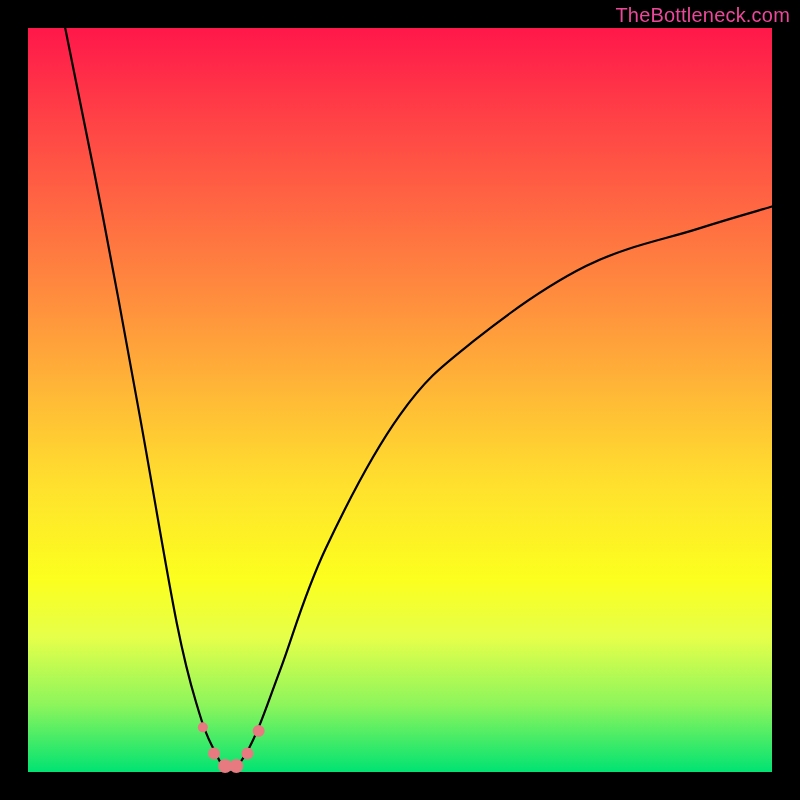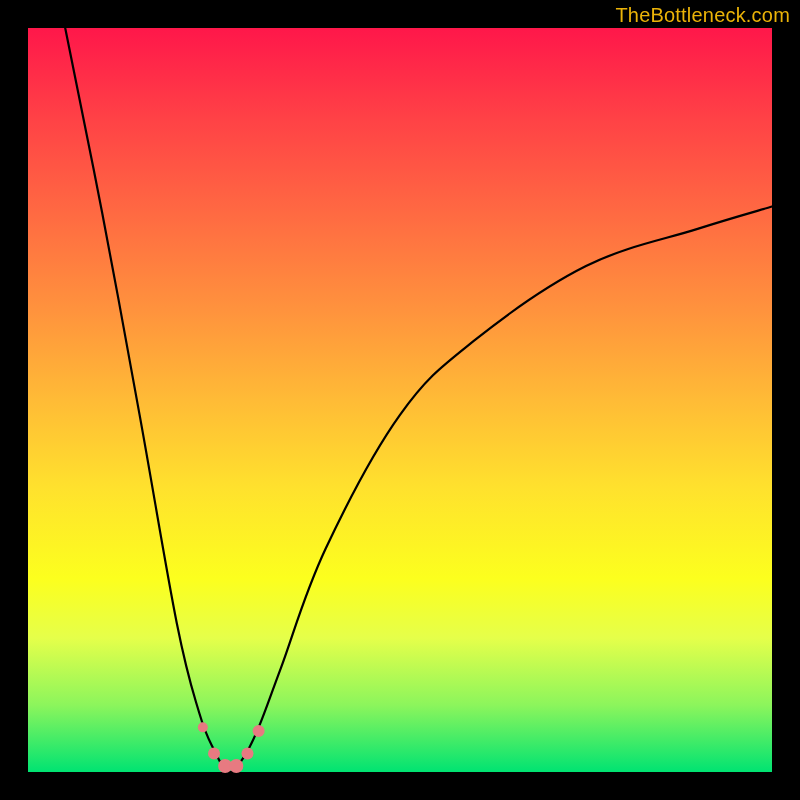--- a/index.html
+++ b/index.html
@@ -37,21 +37,21 @@
       #e5ff4a 82%,
       #8cf55c 91%,
       #00e372 100%
     );
     overflow: visible;
   }
   .watermark {
     position: absolute;
     top: 4px;
     right: 10px;
-    color: #eab308;
+    color: #ec4899;
     font-size: 20px;
     font-weight: 500;
     letter-spacing: 0.2px;
   }
   .curve {
     position: absolute;
     top: 0; left: 0;
     width: 744px;
     height: 744px;
     overflow: visible;

